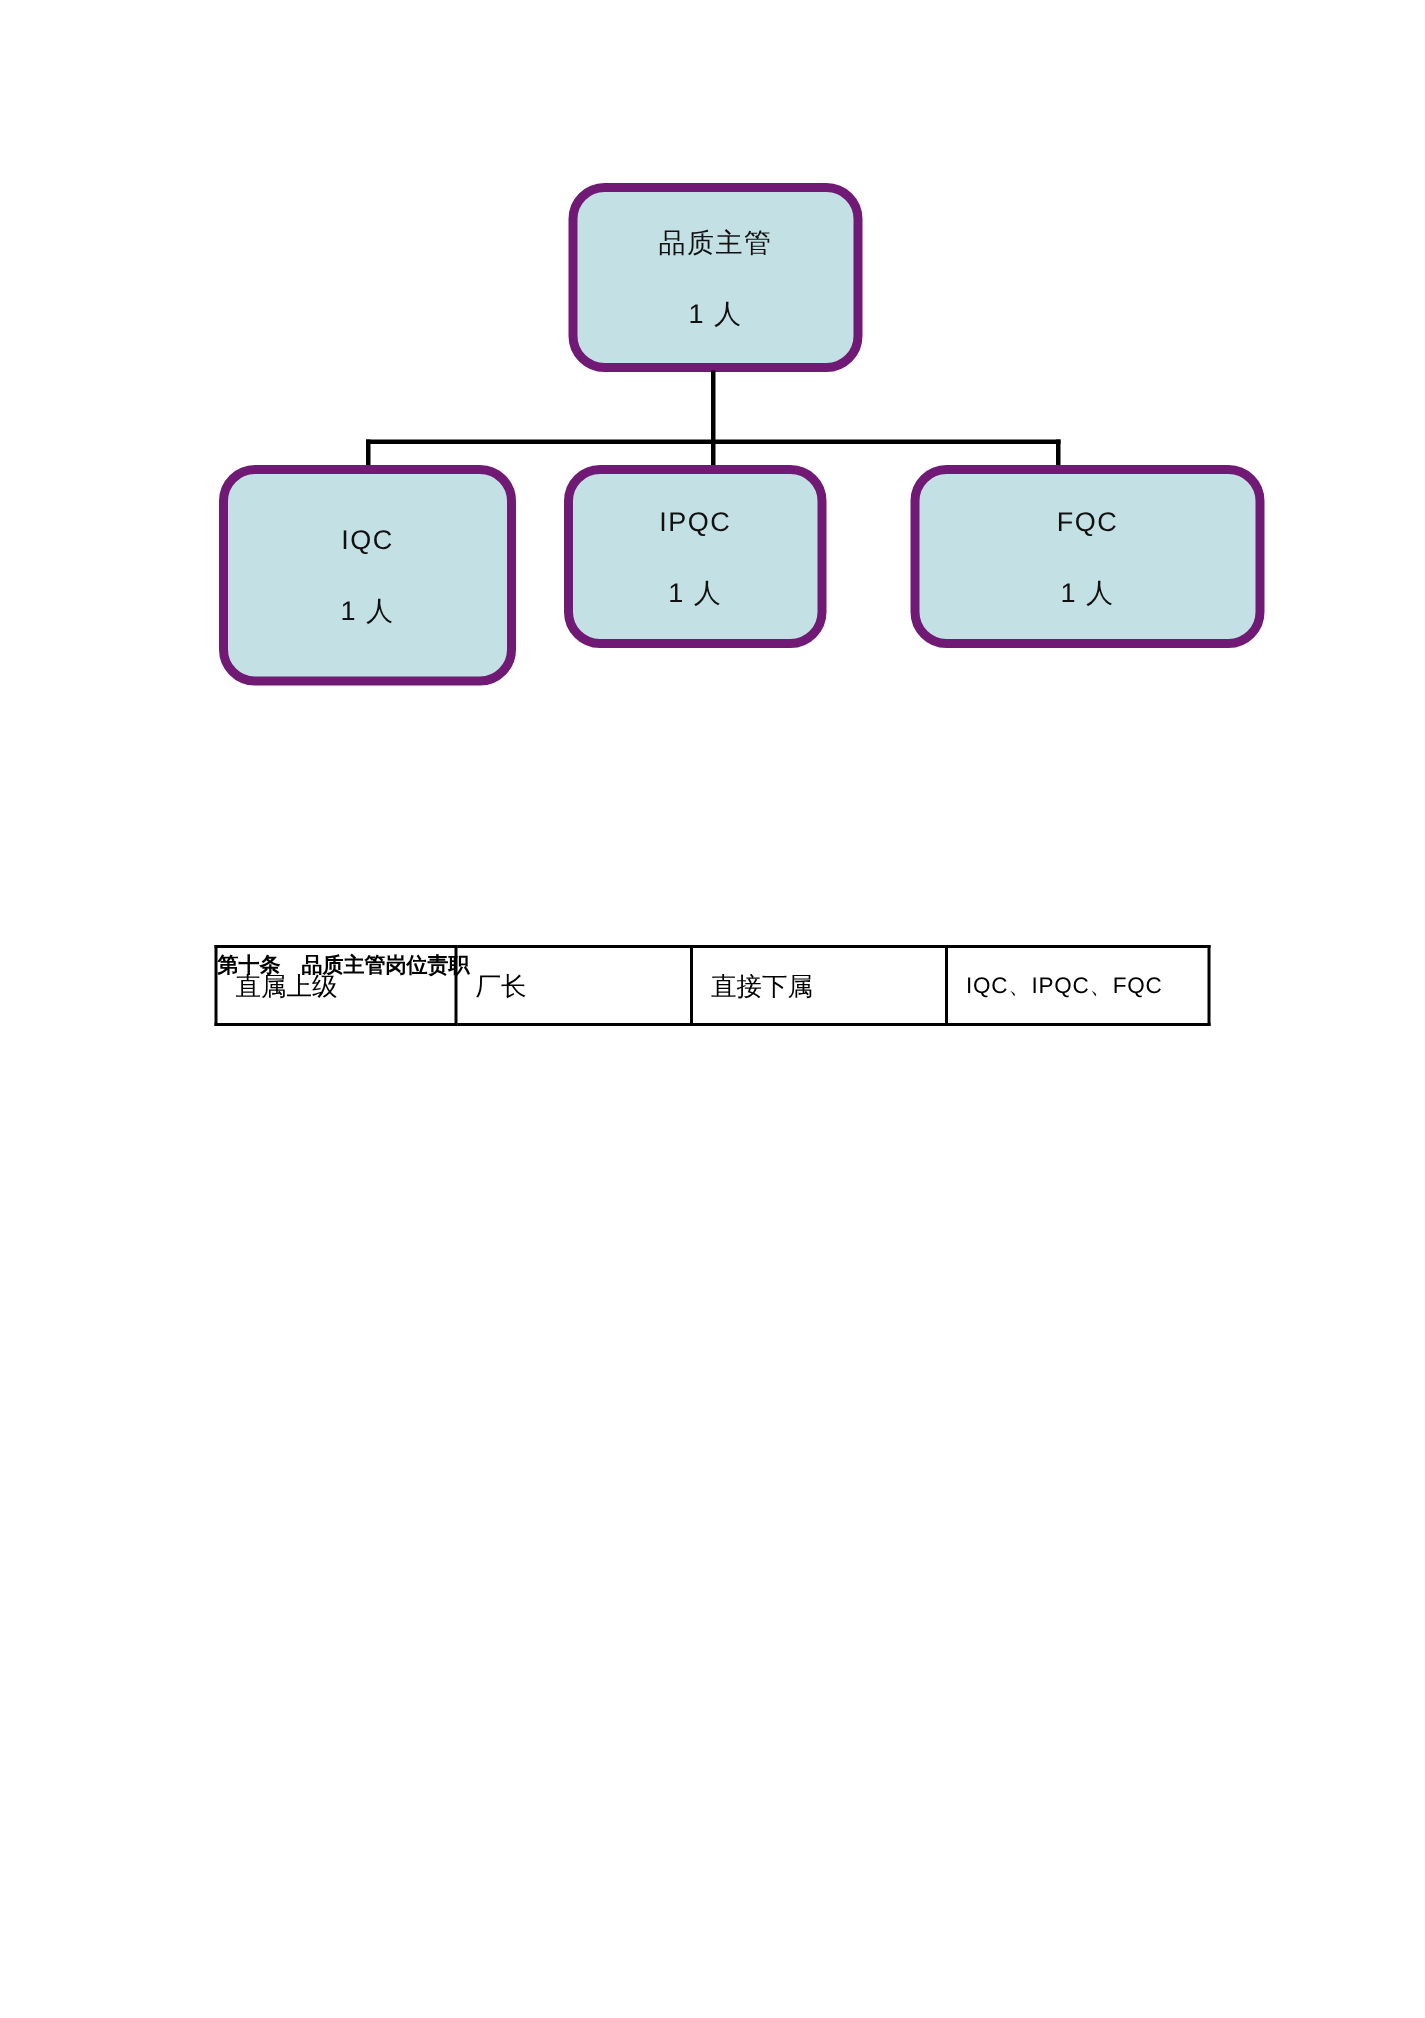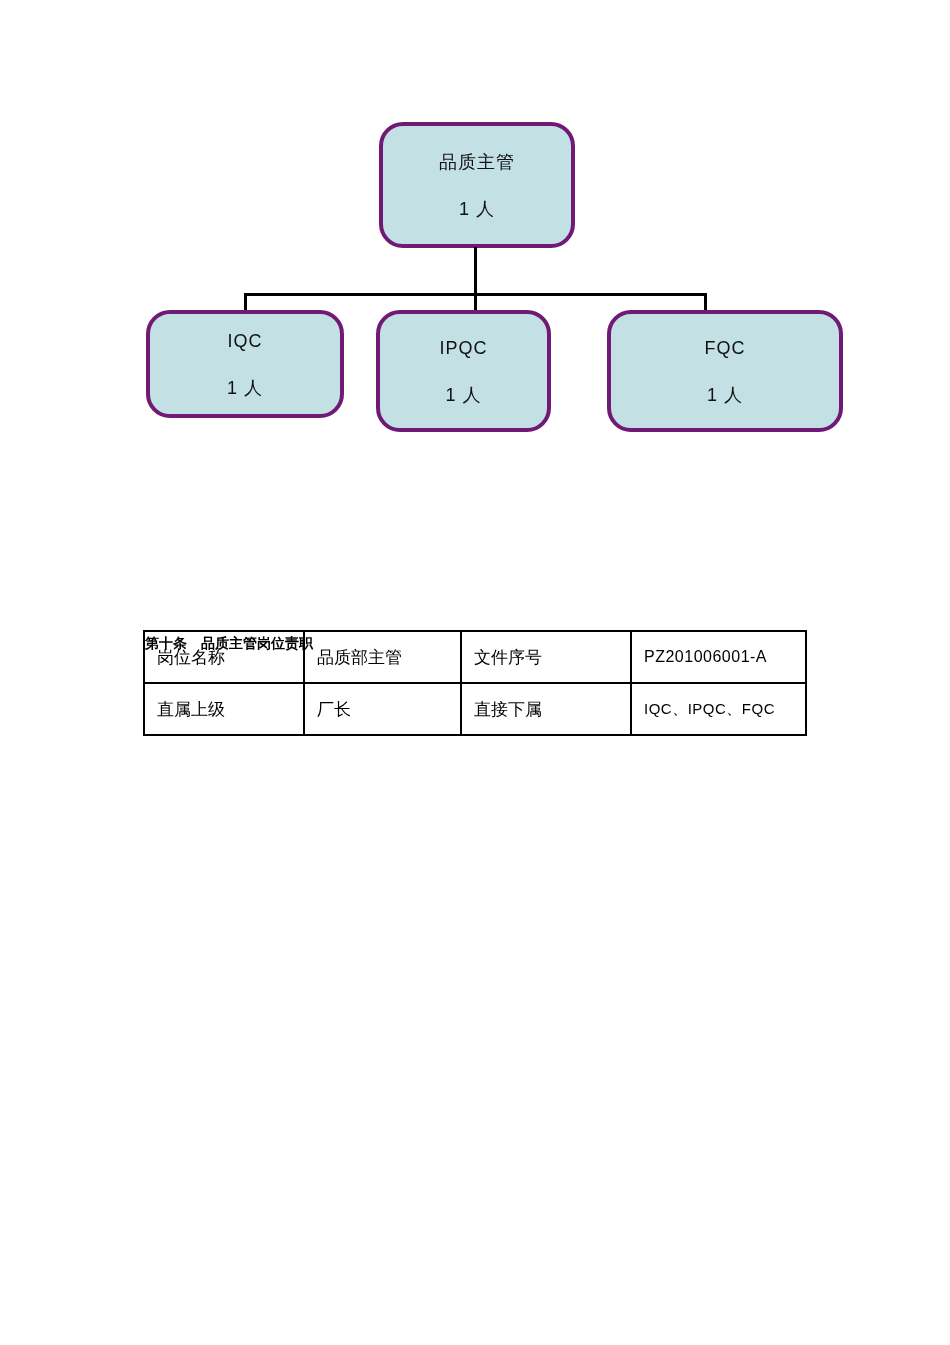--- a/index.html
+++ b/index.html
@@ -15,37 +15,37 @@
     overflow: hidden;
     font-family: "Liberation Sans", sans-serif;
     color: #111111;
   }
 
   
   .org-box {
     position: absolute;
     box-sizing: border-box;
     background: #c3e0e4;
-    border: 4px solid #701a75;
+    border: 6px solid #701a75;
     border-radius: 24px;
     display: flex;
     flex-direction: column;
     align-items: center;
     justify-content: center;
     gap: 29px;
     font-size: 18px;
     letter-spacing: 1px;
   }
   .org-box .box-title,
   .org-box .box-count {
     line-height: 1;
     white-space: nowrap;
   }
   .box-root  { left: 379px; top: 122px; width: 196px; height: 126px; }
-  .box-iqc   { left: 146px; top: 310px; width: 198px; height: 108px; }
+  .box-iqc   { left: 146px; top: 310px; width: 198px; height: 147px; }
   .box-ipqc  { left: 376px; top: 310px; width: 175px; height: 122px; }
   .box-fqc   { left: 607px; top: 310px; width: 236px; height: 122px; }
 
   .connector {
     position: absolute;
     background: #000000;
   }
   .conn-v-root   { left: 474px; top: 247px; width: 3px;  height: 64px; }
   .conn-h        { left: 244px; top: 293px; width: 463px; height: 3px; }
   .conn-stub-l   { left: 244px; top: 293px; width: 3px;  height: 18px; }
@@ -130,26 +130,20 @@
 
   <table class="info-table">
     <colgroup>
       <col style="width:160px">
       <col style="width:157px">
       <col style="width:170px">
       <col style="width:175px">
     </colgroup>
     <tbody>
       <tr>
-        <td>岗位名称</td>
-        <td>品质部主管</td>
-        <td>文件序号</td>
-        <td class="code-cell">PZ201006001-A</td>
-      </tr>
-      <tr>
         <td>直属上级</td>
         <td>厂长</td>
         <td>直接下属</td>
         <td class="subs-cell">IQC、IPQC、FQC</td>
       </tr>
     </tbody>
   </table>
 
 </div>
 

